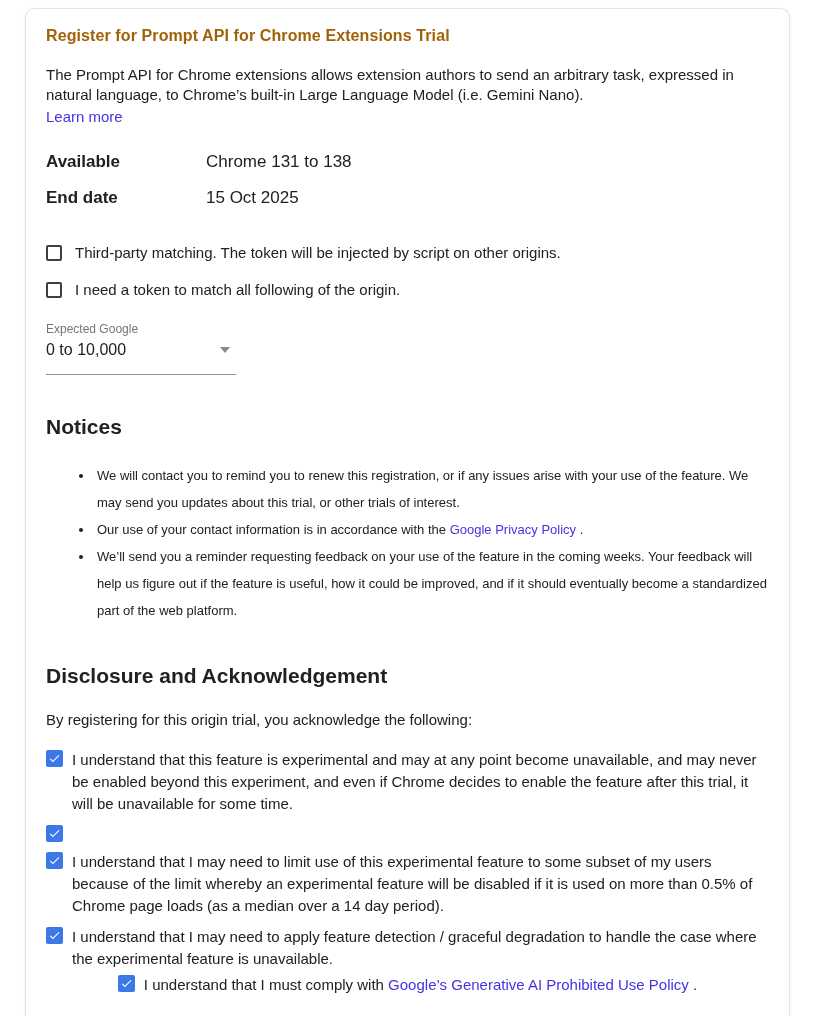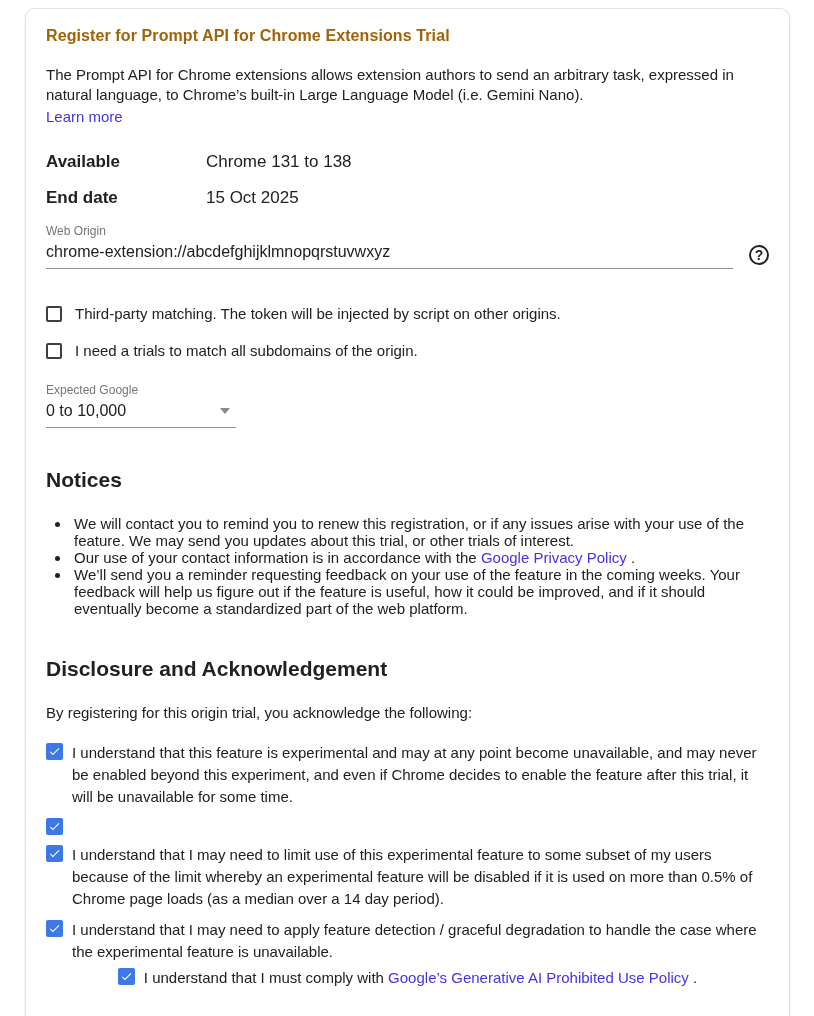--- a/index.html
+++ b/index.html
@@ -111,21 +111,21 @@
     background: #fff;
   }
 
   .usage-row { display: flex; margin-top: 24px; }
   .select-field { width: 190px; }
   .select-box {
     display: flex;
     align-items: center;
     justify-content: space-between;
     border-bottom: 1px solid #8f8f8f;
-    padding-bottom: 7px;
+    padding-bottom: 15px;
     cursor: pointer;
   }
   .select-value { font-size: 16px; color: #212121; }
   .select-arrow {
     width: 0; height: 0;
     border-left: 5px solid transparent;
     border-right: 5px solid transparent;
     border-top: 6px solid #8a8a8a;
     margin-right: 6px;
   }
@@ -140,24 +140,25 @@
     font-size: 21px;
     font-weight: bold;
     color: #202124;
     margin: 40px 0 0 0;
   }
   ul.notice-list {
     margin: 23px 0 0 0;
     padding-left: 25px;
   }
   ul.notice-list li {
-    font-size: 15px;
-    line-height: 17px;
+    font-size: 13px;
+    line-height: 27px;
     margin-bottom: 0;
     padding-left: 3px;
+    margin-left: 23px;
   }
 
   .ack-intro {
     font-size: 15px;
     margin: 23px 0 0 0;
   }
   .ack-list { margin-top: 21px; }
   .ack-row {
     display: flex;
     align-items: flex-start;
@@ -204,35 +205,28 @@
         <div class="detail-row">
           <span class="detail-label">Available</span>
           <span class="detail-value">Chrome 131 to 138</span>
         </div>
         <div class="detail-row">
           <span class="detail-label">End date</span>
           <span class="detail-value">15 Oct 2025</span>
         </div>
       </div>
 
-      <div class="origin-field">
-        <div class="field-label">Web Origin</div>
-        <div class="origin-row">
-          <input class="origin-input" type="text" value="chrome-extension://abcdefghijklmnopqrstuvwxyz" style="">
-          <span class="help-icon">?</span>
-        </div>
-      </div>
 
       <div class="option-row first">
         <span class="cb-unchecked"></span>
         <span>Third-party matching. The token will be injected by script on other origins.</span>
       </div>
       <div class="option-row">
         <span class="cb-unchecked"></span>
-        <span>I need a trials to match all subdomains of the origin.</span>
+        <span>I need a token to match all following of the origin.</span>
       </div>
 
       <div class="usage-row">
         <div class="select-field">
           <div class="field-label">Expected Google</div>
           <div class="select-box">
             <span class="select-value">0 to 10,000</span>
             <span class="select-arrow"></span>
           </div>
         </div>

